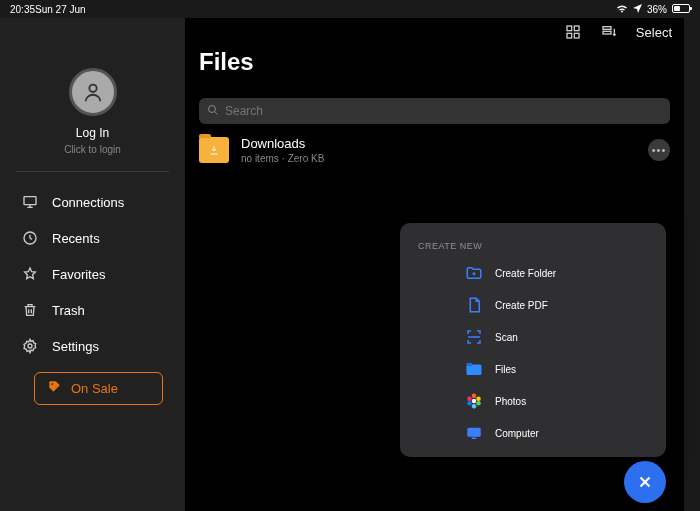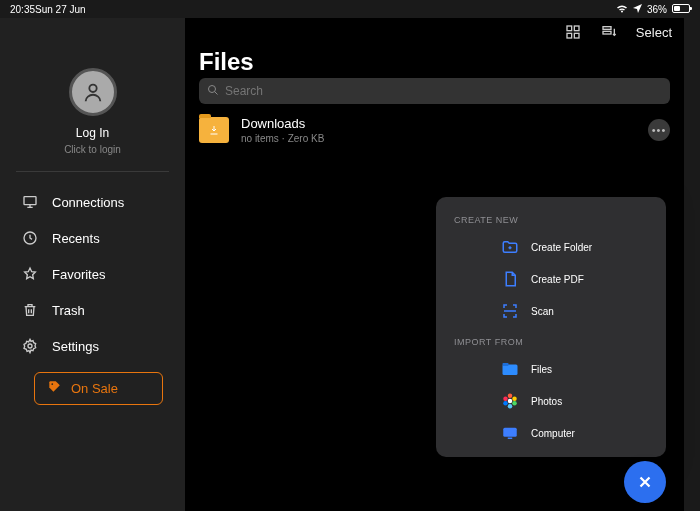--- a/index.html
+++ b/index.html
@@ -21,30 +21,30 @@
   .side-item { display: flex; align-items: center; gap: 14px; padding: 10px 22px; font-size: 13px; cursor: pointer; }
   .side-item .ic { width: 16px; height: 16px; display: flex; align-items: center; justify-content: center; }
   .on-sale { margin: 8px 22px 0 34px; border: 1px solid #e8750e; border-radius: 6px; display: flex; align-items: center; gap: 10px; padding: 7px 12px; font-size: 13px; color: #e8750e; cursor: pointer; }
 
   .main { position: absolute; top: 18px; left: 185px; right: 16px; height: 493px; background: #000000; }
   .toolbar { position: absolute; top: 5px; right: 12px; display: flex; gap: 18px; align-items: center; }
   .toolbar-btn { width: 18px; height: 18px; display: flex; align-items: center; justify-content: center; cursor: pointer; color:#ccc; }
   .toolbar-label { font-size: 13px; color: #eee; cursor: pointer; }
 
   .title { font-size: 24px; font-weight: 700; padding: 30px 0 0 14px; }
-  .search { margin: 2px 14px 0 14px; height: 26px; background: #333; border-radius: 6px; display: flex; align-items: center; padding: 0 8px; gap: 6px; }
+  .search { margin: 22px 14px 0 14px; height: 26px; background: #333; border-radius: 6px; display: flex; align-items: center; padding: 0 8px; gap: 6px; }
   .search input { background: transparent; border: none; outline: none; color: #999; font-size: 12px; flex: 1; }
   .folder-row { display: flex; align-items: center; padding: 12px 14px; gap: 12px; }
   .folder-icon { width: 30px; height: 26px; background: #f6b23d; border-radius: 3px; position: relative; display:flex; align-items:center; justify-content:center; }
   .folder-icon::before { content:""; position:absolute; top:-3px; left:0; width:12px; height:4px; background:#e59a1d; border-radius:2px 2px 0 0; }
   .folder-name { font-size: 13px; }
   .folder-meta { font-size: 10px; color: #888; margin-top: 2px; }
   .more { margin-left: auto; width: 22px; height: 22px; border-radius: 50%; background: #3a3a3a; display: flex; align-items: center; justify-content: center; color: #bbb; font-size: 11px; cursor: pointer; letter-spacing:1px; }
 
-  .popup { position: absolute; right: 18px; bottom: 54px; width: 230px; background: #2f2f31; border-radius: 10px; padding: 14px 0 8px; box-shadow: 0 6px 24px rgba(0,0,0,0.5); }
+  .popup { position: absolute; right: 18px; bottom: 54px; width: 266px; background: #2f2f31; border-radius: 10px; padding: 14px 0 8px; box-shadow: 0 6px 24px rgba(0,0,0,0.5); }
   .popup-hdr { font-size: 9px; letter-spacing: 0.5px; color: #8f8f93; padding: 4px 18px 6px; }
   .popup-item { display: flex; align-items: center; gap: 12px; padding: 7px 18px; font-size: 10px; cursor: pointer; margin-left: 47px; }
   .popup-item .pic { width: 18px; height: 18px; display: flex; align-items: center; justify-content: center; }
 
   .fab { position: absolute; right: 18px; bottom: 8px; width: 42px; height: 42px; border-radius: 50%; background: #2c6fef; display: flex; align-items: center; justify-content: center; cursor: pointer; box-shadow: 0 2px 8px rgba(0,0,0,0.4); }
 </style>
 </head>
 <body>
 
 <div class="status-bar">
@@ -202,21 +202,20 @@
       <span>Create PDF</span>
     </div>
     <div class="popup-item">
       <span class="pic">
           <svg width="18" height="18" viewBox="0 0 24 24" fill="none" stroke="#3d7eff" stroke-width="2">
             <path d="M4 8V4h4M20 8V4h-4M4 16v4h4M20 16v4h-4M4 12h16"></path>
           </svg>
         </span>
       <span>Scan</span>
     </div>
-    <div class="popup-hdr" style="margin-top:6px">IMPORT FROM</div>
     <div class="popup-item">
       <span class="pic">
           <svg width="18" height="18" viewBox="0 0 24 24">
             <rect x="2" y="6" width="20" height="14" rx="2" fill="#2d8cff"></rect>
             <rect x="2" y="4" width="8" height="4" rx="1" fill="#1e6fd9"></rect>
           </svg>
         </span>
       <span>Files</span>
     </div>
     <div class="popup-item">

